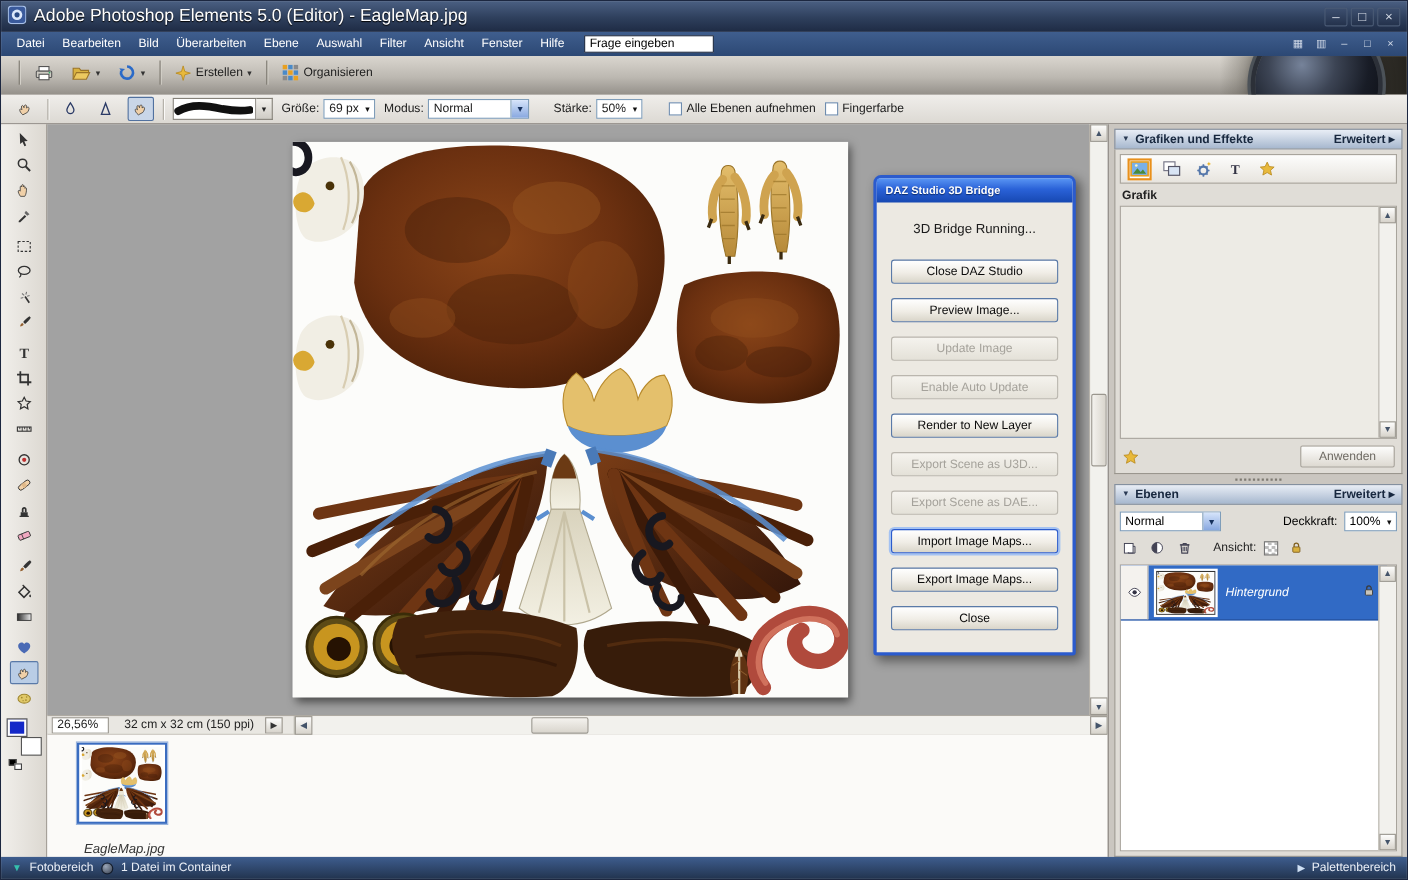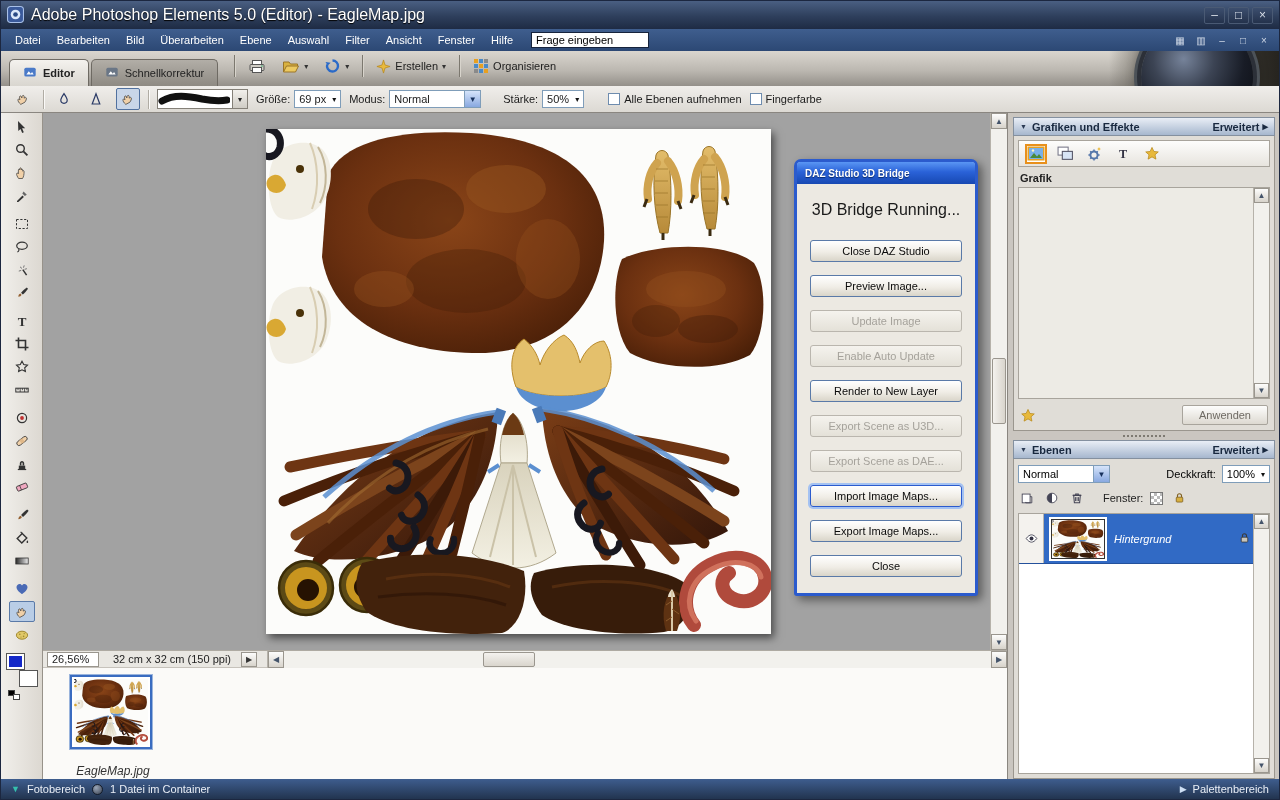--- a/index.html
+++ b/index.html
@@ -117,21 +117,21 @@
   .thumb-label { text-align:center; font-size:12px; color:#333; margin-top:15px;font-style:italic; }
 
   
   .daz { position:absolute; left:751px; top:46px; width:184px; height:437px;
     border:3px solid #2b5bcd; border-radius:7px 7px 3px 3px; background:#ece9e2;
     box-shadow:4px 4px 10px rgba(0,0,0,.45); display:flex; flex-direction:column; }
   .daz-title { height:22px; flex:0 0 auto; background:linear-gradient(180deg,#5a96f4 0%,#2a62d8 45%,#1748b2 100%);
     color:#fff; font-weight:bold; font-size:10px; display:flex; align-items:center; padding:0 8px;
     border-radius:3px 3px 0 0; text-shadow:0 1px 1px #0a2a6a; }
   .daz-body { flex:1; display:flex; flex-direction:column; align-items:center; padding-top:17px; }
-  .daz-status { font-size:16px; color:#1a1a1a; margin-bottom:21px; }
+  .daz-status { font-size:12px; color:#1a1a1a; margin-bottom:21px; }
   .daz-btn { width:152px; height:22px; margin-bottom:13px; display:flex; align-items:center; justify-content:center;
     background:linear-gradient(180deg,#ffffff 0%,#f0ede6 55%,#d9d5c9 100%); border:1px solid #5a7aa8; border-radius:3px;
     font-size:11px; color:#0a0a0a; }
   .daz-btn.disabled { color:#a5a29b; border-color:#bab6ae; background:linear-gradient(180deg,#f5f3ee,#e4e1d8); }
   .daz-btn.focused { border-color:#2b5bcd; box-shadow:0 0 0 2px #a4c2f2; }
 
   
   .rightpanel { width:272px; flex:0 0 auto; background:#cac6c0; border-left:1px solid #8a8680;
     display:flex; flex-direction:column; padding:4px 4px 0 5px; }
   .panel-head { height:19px; flex:0 0 auto; background:linear-gradient(180deg,#e9eef6,#a6b7ce);
@@ -362,36 +362,20 @@
     <div class="menubar-right">
       <span class="mb-ico">▦</span>
       <span class="mb-ico">▥</span>
       <span class="mb-ico">–</span>
       <span class="mb-ico">□</span>
       <span class="mb-ico">×</span>
     </div>
   </div>
 
   <div class="shortcutbar">
-    <div id="sc-tabs" class="sc-tabs">
-        <div class="sc-tab active">
-          <span><svg viewBox="0 0 16 16" width="14" height="13">
-              <rect x="1" y="2" width="14" height="11" rx="2" fill="#4a7ac8"></rect>
-              <path d="M3.5 10.5l3-4 2.5 3 1.5-2 2 3z" fill="#fff"></path>
-            </svg></span>
-          <span class="tab-lbl">Editor</span>
-        </div>
-        <div class="sc-tab">
-          <span><svg viewBox="0 0 16 16" width="14" height="13">
-              <rect x="1" y="2" width="14" height="11" rx="2" fill="#6a7686"></rect>
-              <path d="M3.5 10.5l3-4 2.5 3 1.5-2 2 3z" fill="#fff"></path>
-            </svg></span>
-          <span class="tab-lbl">Schnellkorrektur</span>
-        </div>
-      </div>
     <div class="sc-rest">
       <div class="sc-sep"></div>
       <div class="sc-btn">
         <svg width="18" height="16" viewBox="0 0 18 16">
             <rect x="2" y="6.5" width="14" height="6" rx="1" fill="#cfccc4" stroke="#555"></rect>
             <rect x="4.5" y="2.5" width="9" height="4" fill="#fff" stroke="#555"></rect>
             <rect x="4.5" y="9.5" width="9" height="5" fill="#fff" stroke="#555"></rect>
             <circle cx="14" cy="8" r="0.8" fill="#3a6"></circle>
           </svg>
       </div>
@@ -819,21 +803,21 @@
                   <path d="M8 2.5a5.5 5.5 0 000 11z" fill="#445"></path>
                 </svg>
             </span>
             <span class="li-ico">
               <svg width="14" height="14" viewBox="0 0 16 16">
                   <path d="M4.2 5h7.6l-.8 8.5H5z" fill="none" stroke="#445" stroke-width="1.2"></path>
                   <path d="M3 5h10M6.5 5V3.5h3V5" stroke="#445" stroke-width="1.2" fill="none"></path>
                   <path d="M6.3 7v4.5M8 7v4.5M9.7 7v4.5" stroke="#445"></path>
                 </svg>
             </span>
-            <span style="margin-left:10px">Fenster:</span>
+            <span style="margin-left:10px">Ansicht:</span>
             <span class="checker"></span>
             <span class="li-ico">
               <svg width="13" height="14" viewBox="0 0 16 16">
                   <rect x="4" y="7" width="8" height="6" rx="1" fill="#d8b040" stroke="#806020"></rect>
                   <path d="M5.5 7V5.2a2.5 2.5 0 015 0V7" fill="none" stroke="#806020" stroke-width="1.4"></path>
                 </svg>
             </span>
           </div>
           <div class="layers-list">
             <div class="layer-row">

